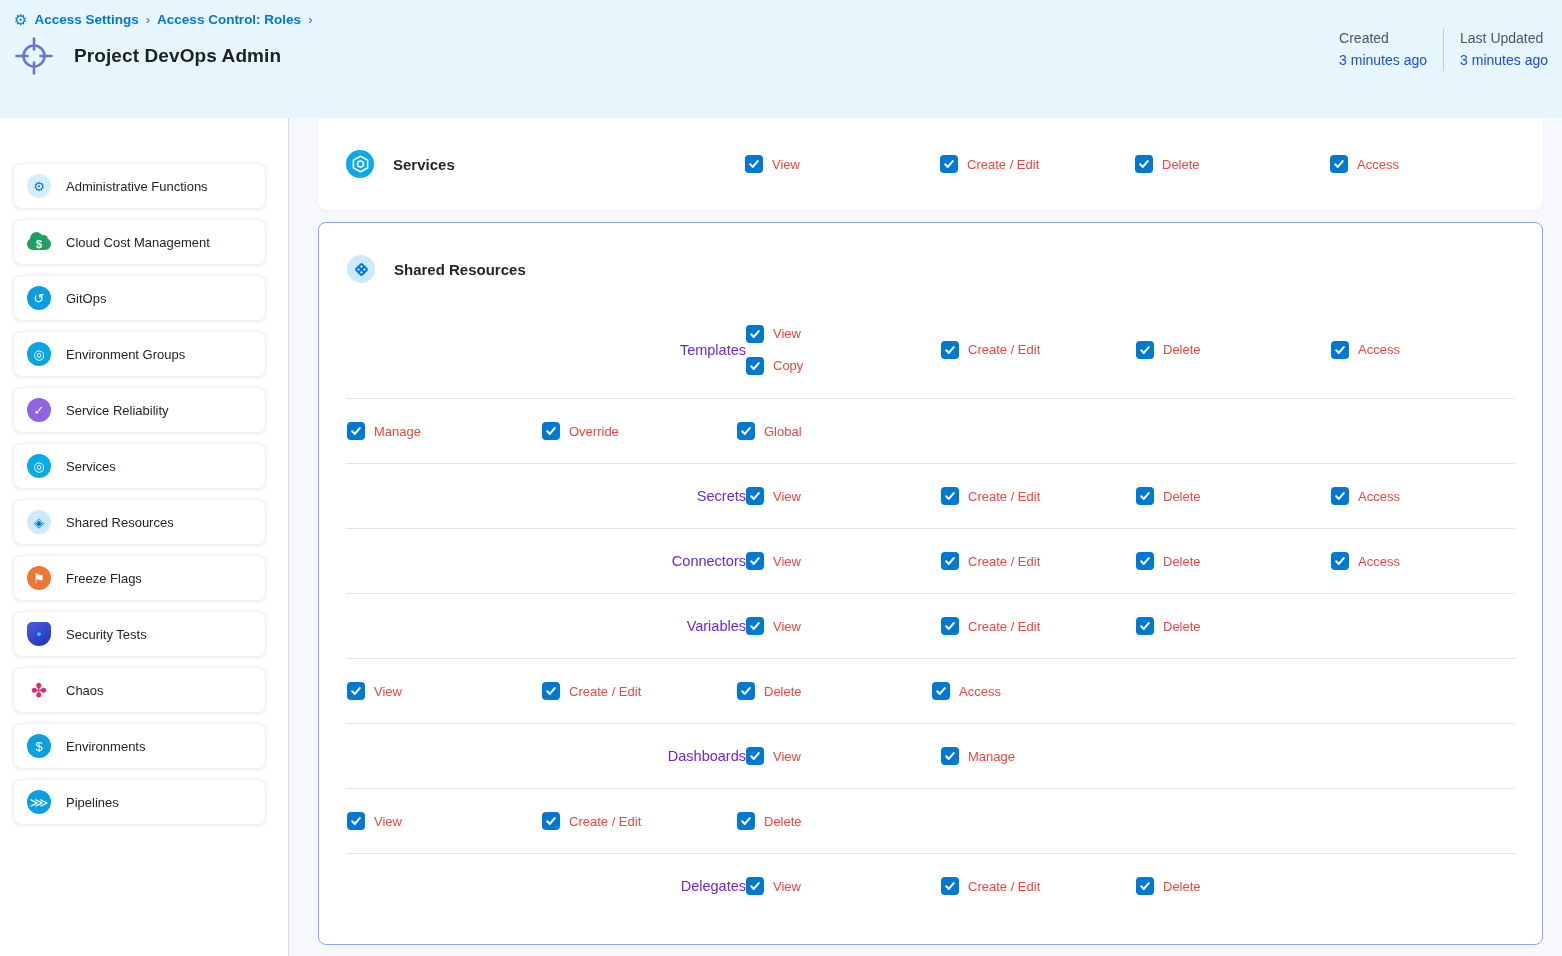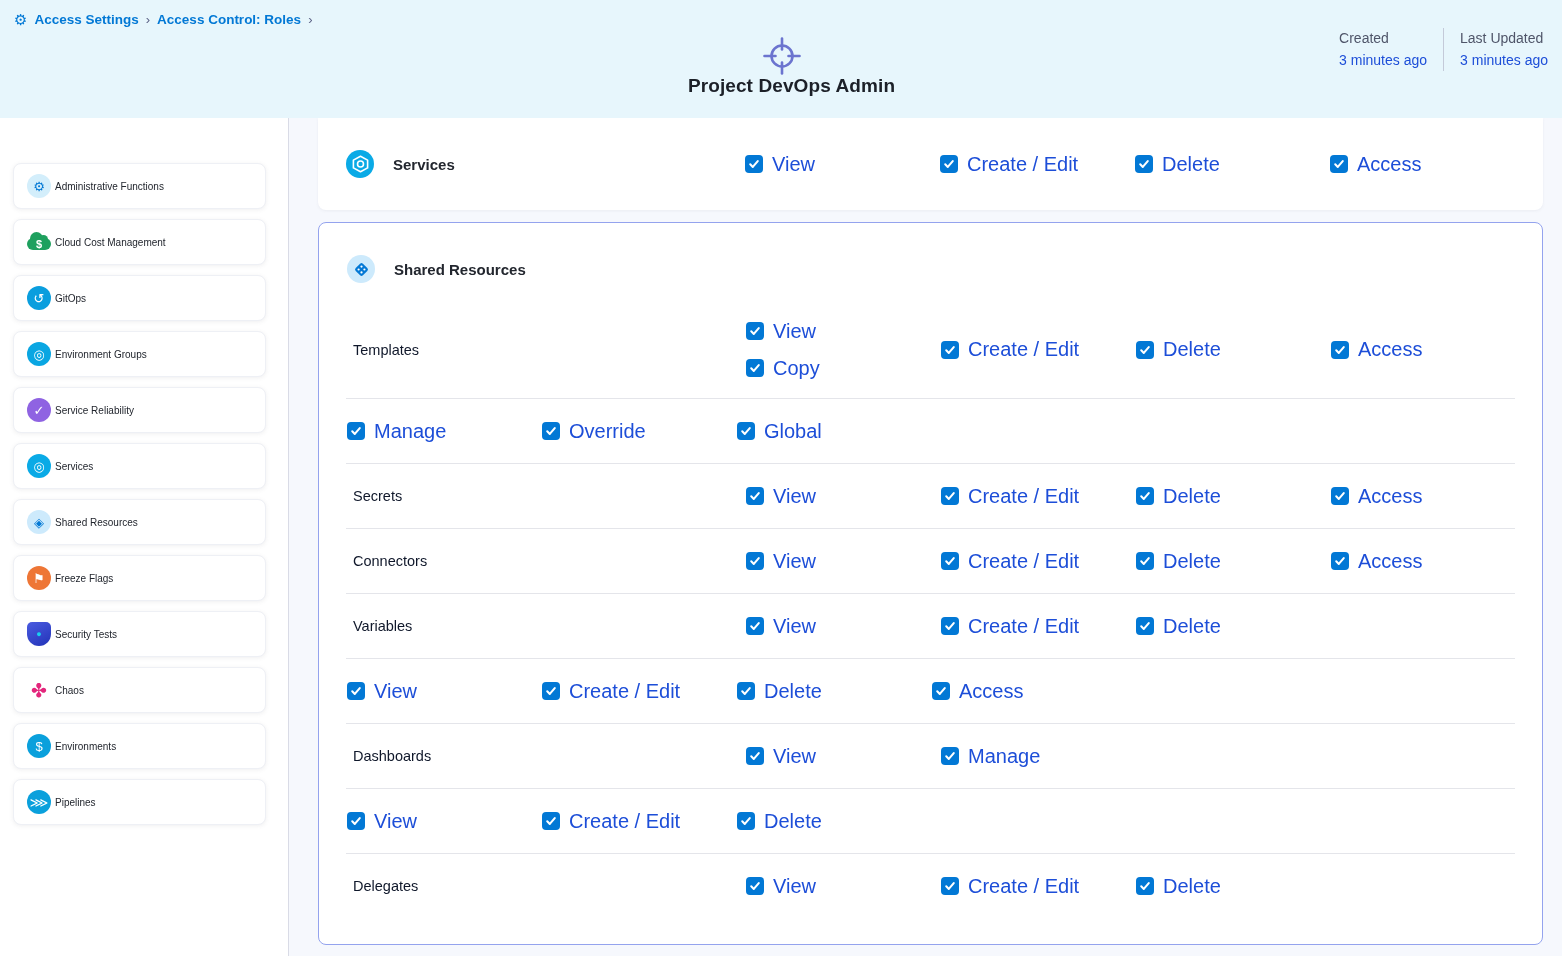--- a/index.html
+++ b/index.html
@@ -6,21 +6,21 @@
   html,body { width:1562px; height:956px; overflow:hidden; }
   body { font-family:"Liberation Sans","DejaVu Sans",sans-serif; color:#22262e; background:#fff; }
   .page { width:1562px; height:956px; display:flex; flex-direction:column; }
 
   
   header { position:relative; height:118px; flex:0 0 118px; background:#e7f6fc; padding:12px 14px 0 14px; }
   .breadcrumb { display:flex; align-items:center; gap:7px; font-size:13.5px; font-weight:700; }
   .bc-gear { color:#0278d5; font-size:15px; line-height:1; }
   .bc-link { color:#0278d5; text-decoration:none; cursor:pointer; }
   .bc-sep { color:#5c6286; font-weight:400; font-size:13px; }
-  .title-row { display:flex; align-items:center; margin-top:10px;flex-direction:column; }
+  .title-row { display:flex; align-items:center; margin-top:10px; }
   .target-icon { margin-left:1px; flex:0 0 38px; }
   h1.page-title { font-size:19px; font-weight:700; color:#1c2028; margin-left:21px; letter-spacing:.1px; }
   .header-meta { position:absolute; top:28px; right:14px; display:flex; align-items:stretch; }
   .meta-block { display:flex; flex-direction:column; gap:1px; font-size:14px; line-height:21px; }
   .meta-label { color:#4f5569; }
   .meta-value { color:#1d4ed8; }
   .meta-divider { width:1px; background:#c4cad9; margin:0 16px; }
 
   
   .body { flex:1; display:flex; min-height:0; }
@@ -30,43 +30,43 @@
               box-shadow:0 1px 4px rgba(96,97,112,.10); }
   .nav-icon { width:24px; height:24px; flex:0 0 24px; display:flex; align-items:center; justify-content:center;
               border-radius:50%; font-size:13px; line-height:1; position:relative; }
   .nav-icon.shield { border-radius:5px 5px 50% 50%; background:linear-gradient(150deg,#4a5be0,#2233b8); font-size:9px; }
   .nav-icon.plain { border-radius:0; background:transparent !important; font-size:19px; }
   .nav-icon.cloud { border-radius:0; background:transparent !important; }
   .cloud-body { position:absolute; left:0; top:8px; width:24px; height:12px; background:#1ea05e; border-radius:7px; }
   .cloud-bump1 { position:absolute; left:3px; top:2px; width:13px; height:13px; background:#1ea05e; border-radius:50%; }
   .cloud-bump2 { position:absolute; right:3px; top:5px; width:9px; height:9px; background:#1ea05e; border-radius:50%; }
   .cloud-glyph { position:relative; z-index:1; color:#fff; font-size:11px; font-weight:700; top:2px; }
-  .nav-label { margin-left:4px; font-size:10px; font-weight:500; color:#22262e; }
+  .nav-label { margin-left:15px; font-size:13px; font-weight:500; color:#22262e; }
 
   main.content { flex:1; background:#f6f8fd; padding:0 19px 0 29px; min-width:0; }
   .card { background:#fff; }
   .top-card { height:92px; border-radius:0 0 8px 8px; display:flex; align-items:center; padding-left:28px;
               box-shadow:0 1px 3px rgba(96,97,112,.08); }
   .section-head { display:flex; align-items:center; width:399px; flex:0 0 399px; }
   .section-icon { width:28px; height:28px; border-radius:50%; flex:0 0 28px; display:flex; align-items:center; justify-content:center; }
   .section-title { margin-left:19px; font-size:15px; font-weight:700; color:#22262e; }
 
   .shared-card { margin-top:12px; height:723px; border:1px solid #94a3ee; border-radius:8px; }
   .shared-head { height:78px; display:flex; align-items:center; padding:14px 0 0 28px; }
 
   .perm-row { display:flex; align-items:center; height:64px; padding-left:28px; }
   .perm-row.tall { height:97px; }
-  .perm-label { width:393px; flex:0 0 393px; margin-left:6px; font-size:14.5px; color:#0f172a; }
+  .perm-label { width:393px; flex:0 0 393px; margin-left:6px; font-size:14.5px; color:#6d28d9;text-align:right; }
   .perm-cols { display:flex; align-items:center; }
   .perm-row .perm-cols, .top-card .perm-cols { flex:1; }
   .perm-col { width:195px; flex:0 0 195px; display:flex; flex-direction:column; align-items:flex-start; gap:14px; }
   .cb-item { display:flex; align-items:center; gap:9px; cursor:pointer; }
   .cb { width:18px; height:18px; flex:0 0 18px; background:#0278d5; border-radius:4px; display:flex; align-items:center; justify-content:center; }
   .cb svg { display:block; }
-  .cb-text { font-size:20px; color:#1d4ed8; }
+  .cb-text { font-size:13px; color:#ef4444; }
   .row-divider { height:1px; background:#e4e5ea; margin:0 27px; }
 </style>
 </head>
 <body>
 
 <div class="page">
 
   <header>
     <div class="breadcrumb">
       <span class="bc-gear">⚙</span>

